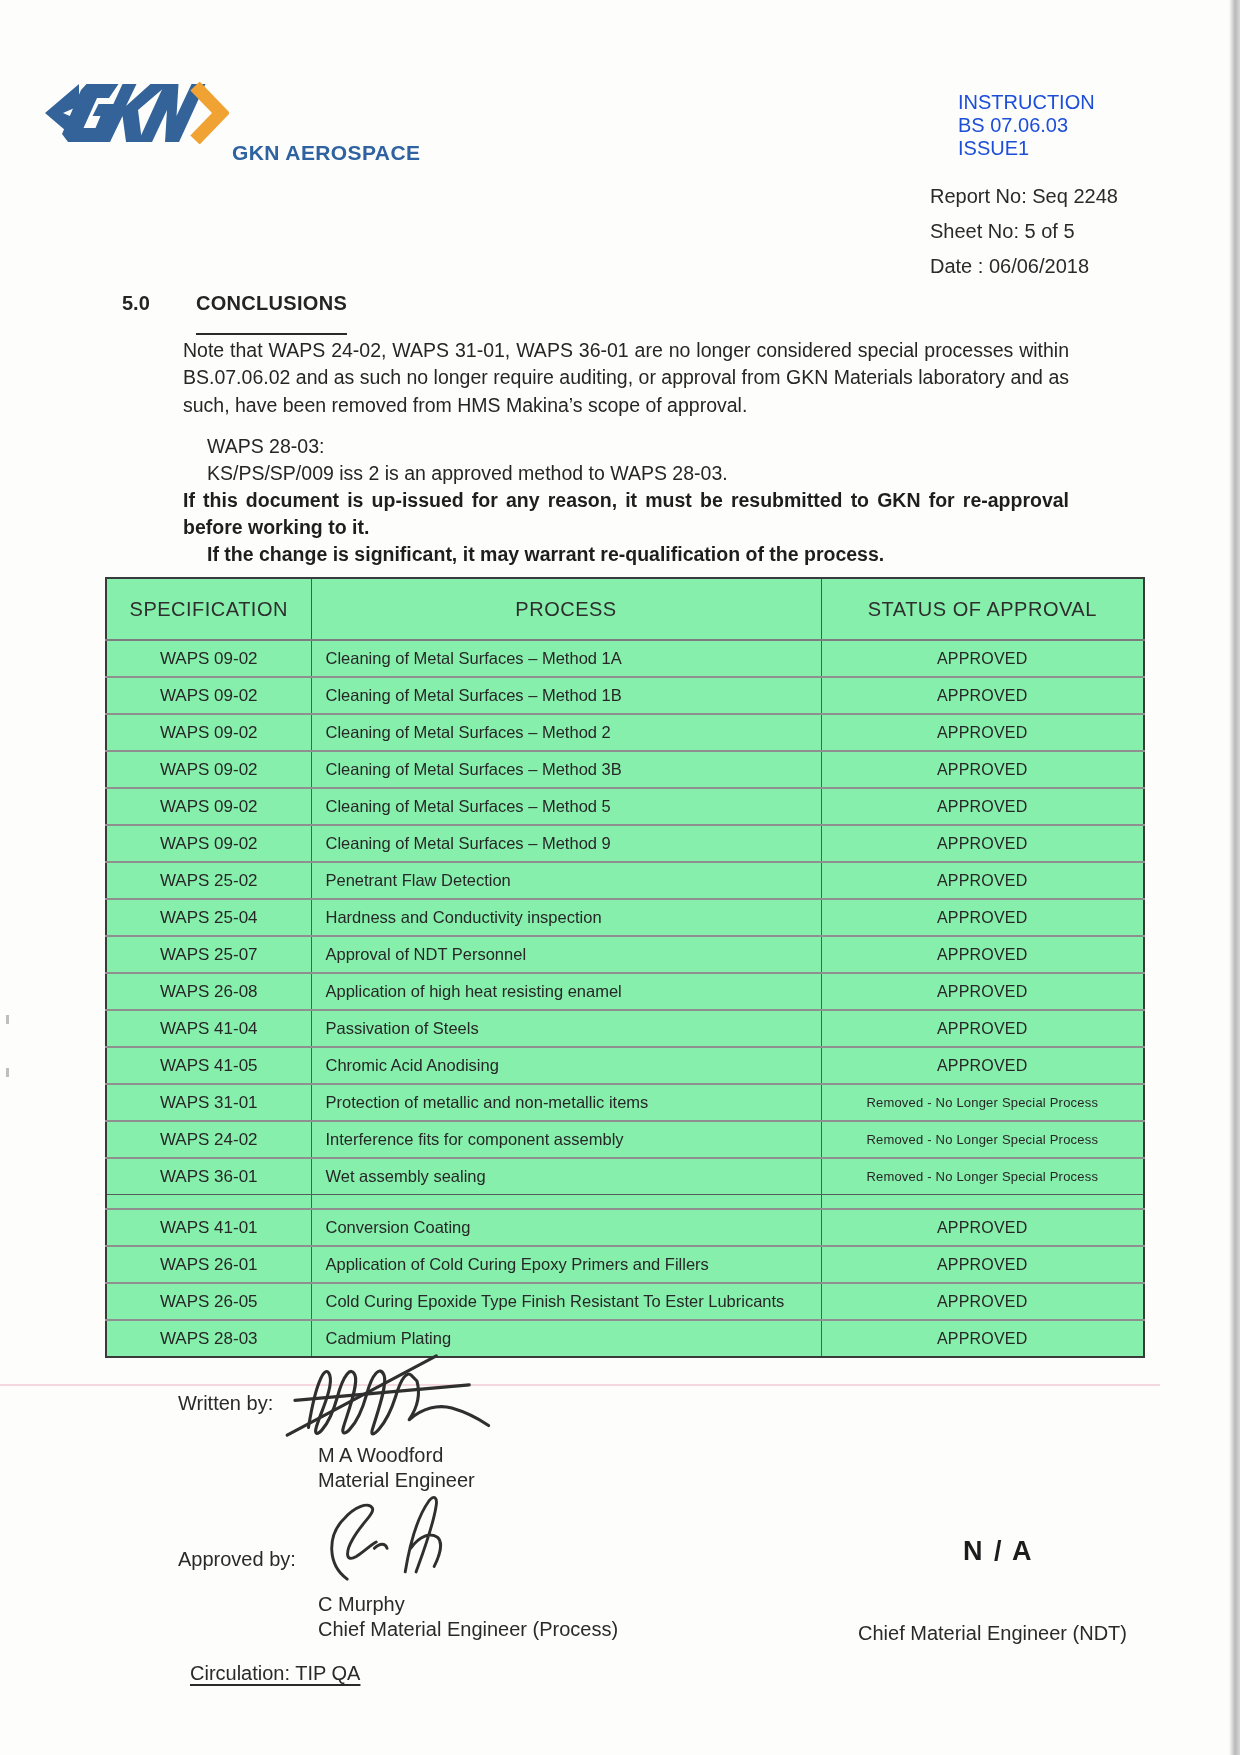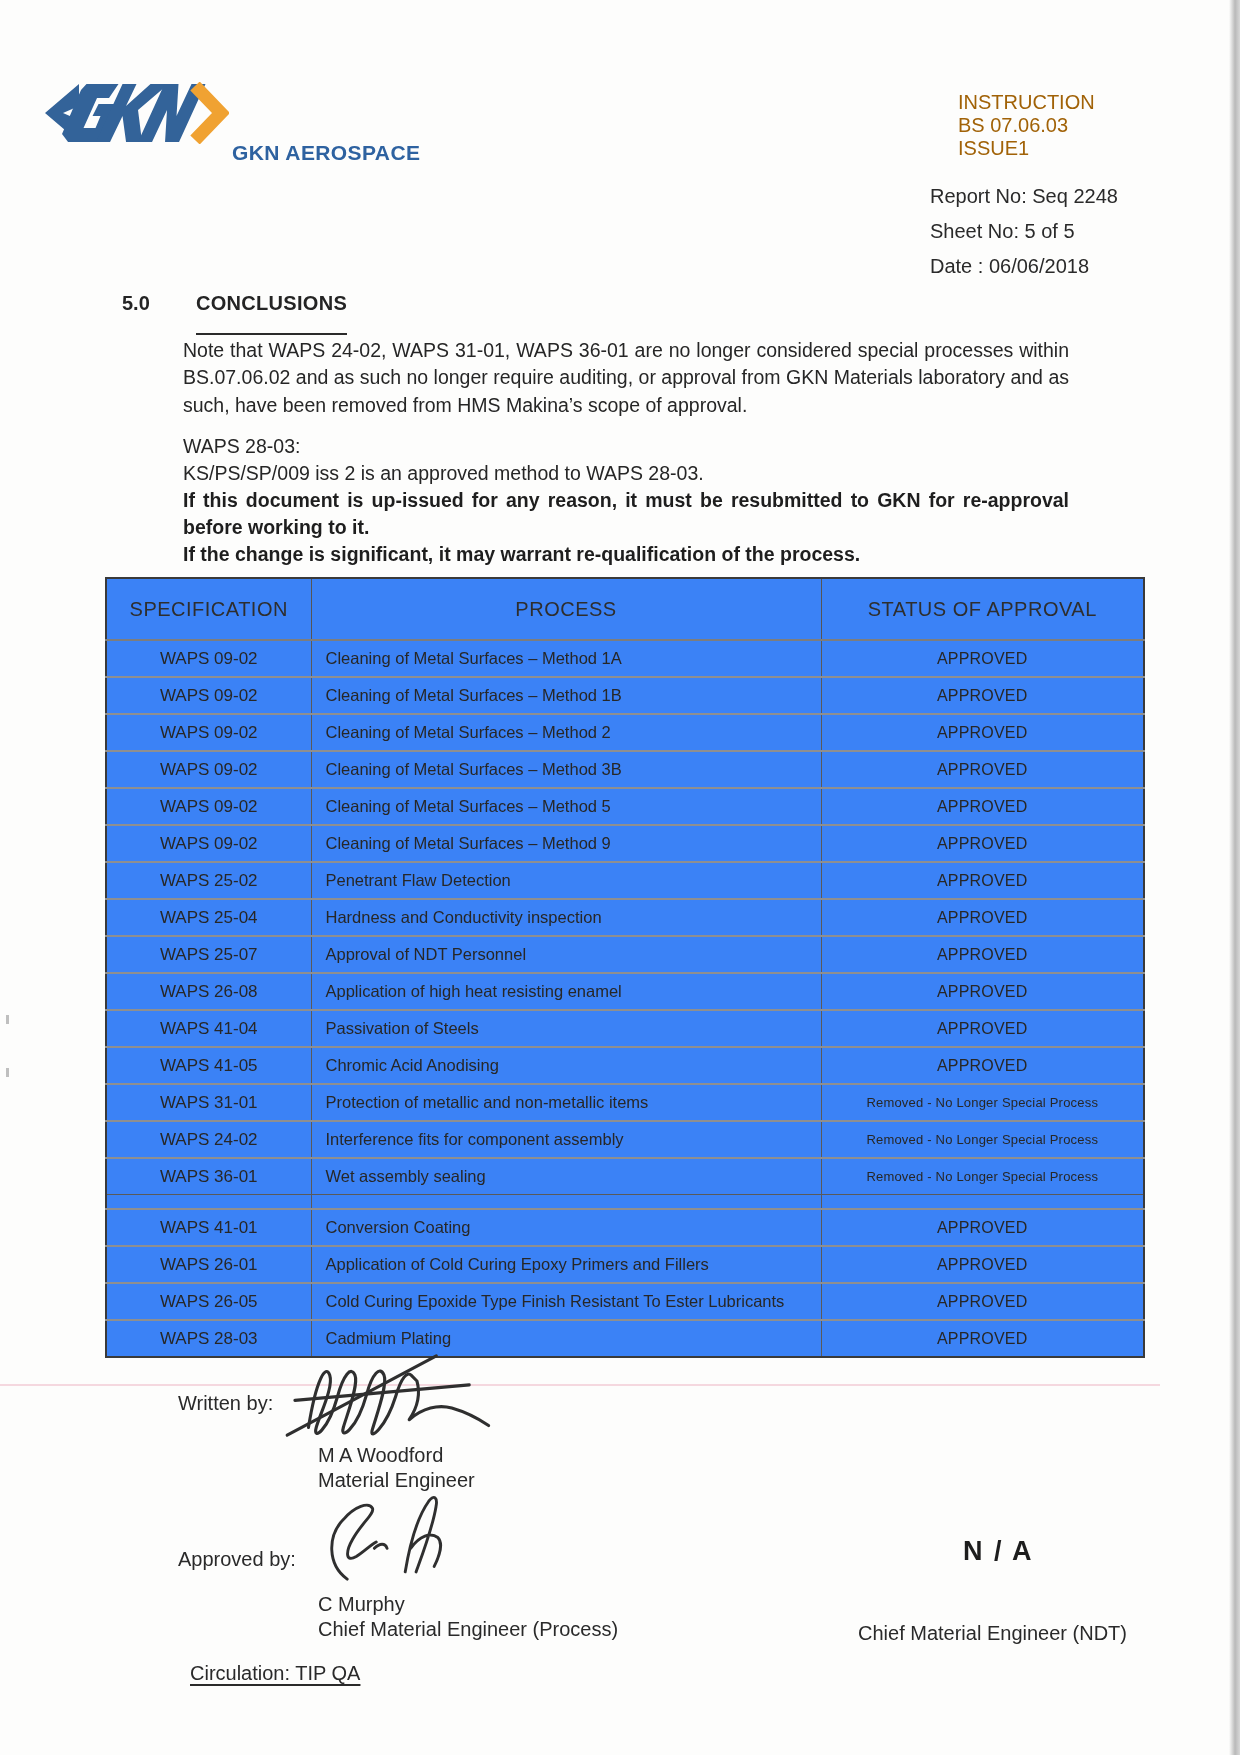--- a/index.html
+++ b/index.html
@@ -4,33 +4,33 @@
 <style>
   html,body{margin:0;padding:0;background:#e8e8e8;}
   .page{
     position:relative;width:1240px;height:1755px;background:#fdfdfc;
     font-family:"Liberation Sans","DejaVu Sans",sans-serif;color:#242424;
     overflow:hidden;margin:0 auto;
   }
   .abs{position:absolute;}
   
   .brand-text{font-size:21px;font-weight:bold;color:#2e62a0;letter-spacing:.4px;}
-  .hdr-block{font-size:20px;line-height:23px;color:#a16207;}
+  .hdr-block{font-size:20px;line-height:23px;color:#1d4ed8;}
   .hdr-line{font-size:20px;color:#2a2a2a;}
   
   .sec-num{font-size:20px;font-weight:bold;}
   .sec-title{font-size:20px;font-weight:bold;letter-spacing:.3px;
     border-bottom:2.5px solid #2a2a2a;padding-bottom:18px;}
   
   .para{font-size:19.5px;line-height:27.3px;text-align:justify;color:#262626;}
-  .pline{font-size:19.5px;line-height:27.3px;color:#262626;white-space:nowrap;}
+  .pline{font-size:19.5px;line-height:27.3px;color:#262626;white-space:nowrap;margin-left:24px;}
   .bold{font-weight:bold;color:#1e1e1e;}
   
   table.approval{border-collapse:collapse;width:1038px;table-layout:fixed;
-    border:2.5px solid #3a3a3a;background:#3b82f6;}
+    border:2.5px solid #3a3a3a;background:#86efac;}
   table.approval th{
     height:58px;font-size:20px;font-weight:400;letter-spacing:.5px;color:#2e2e2e;
     border:1.5px solid #555;border-bottom:2.5px solid #7d7d7d;text-align:center;vertical-align:middle;}
   table.approval td{
     height:33px;border:1.5px solid #5a5a5a;border-top:2px solid #8f8f8f;
     vertical-align:middle;color:#272727;overflow:hidden;white-space:nowrap;}
   table.approval td.spec{text-align:center;font-size:17px;}
   table.approval td.proc{text-align:left;padding-left:14px;font-size:16.5px;}
   table.approval td.status{text-align:center;font-size:16px;letter-spacing:.2px;}
   table.approval td.status.removed{font-size:13px;}

